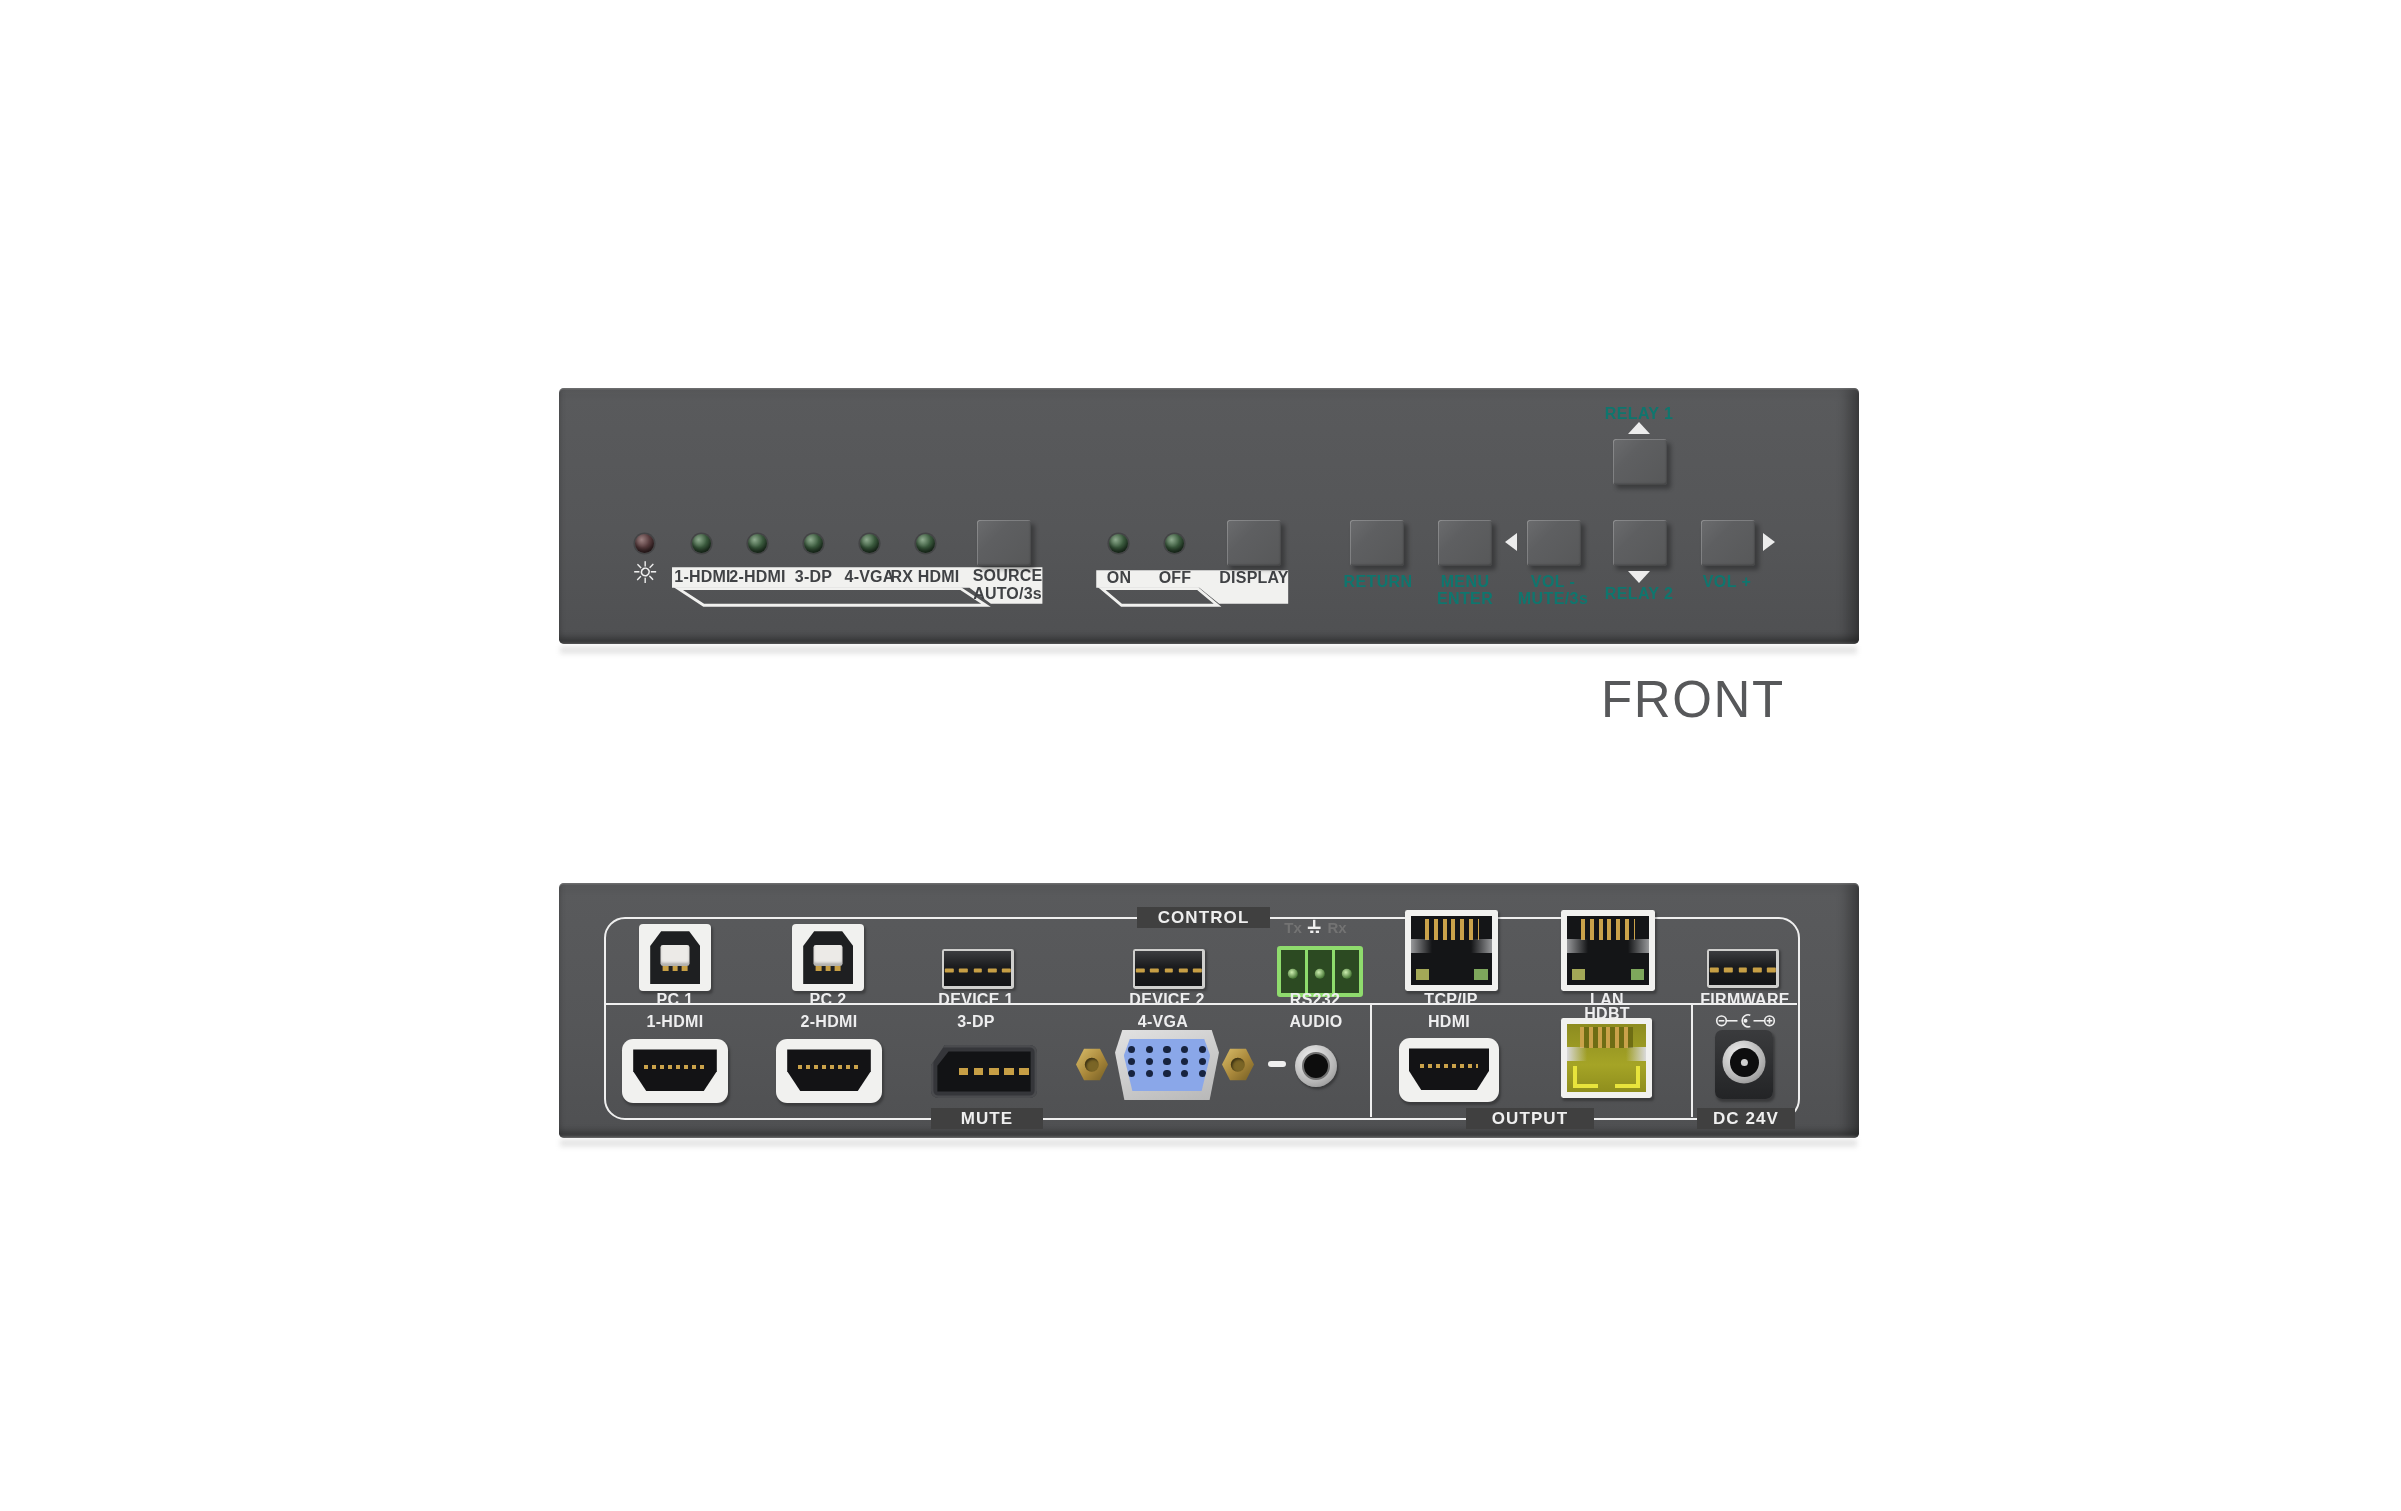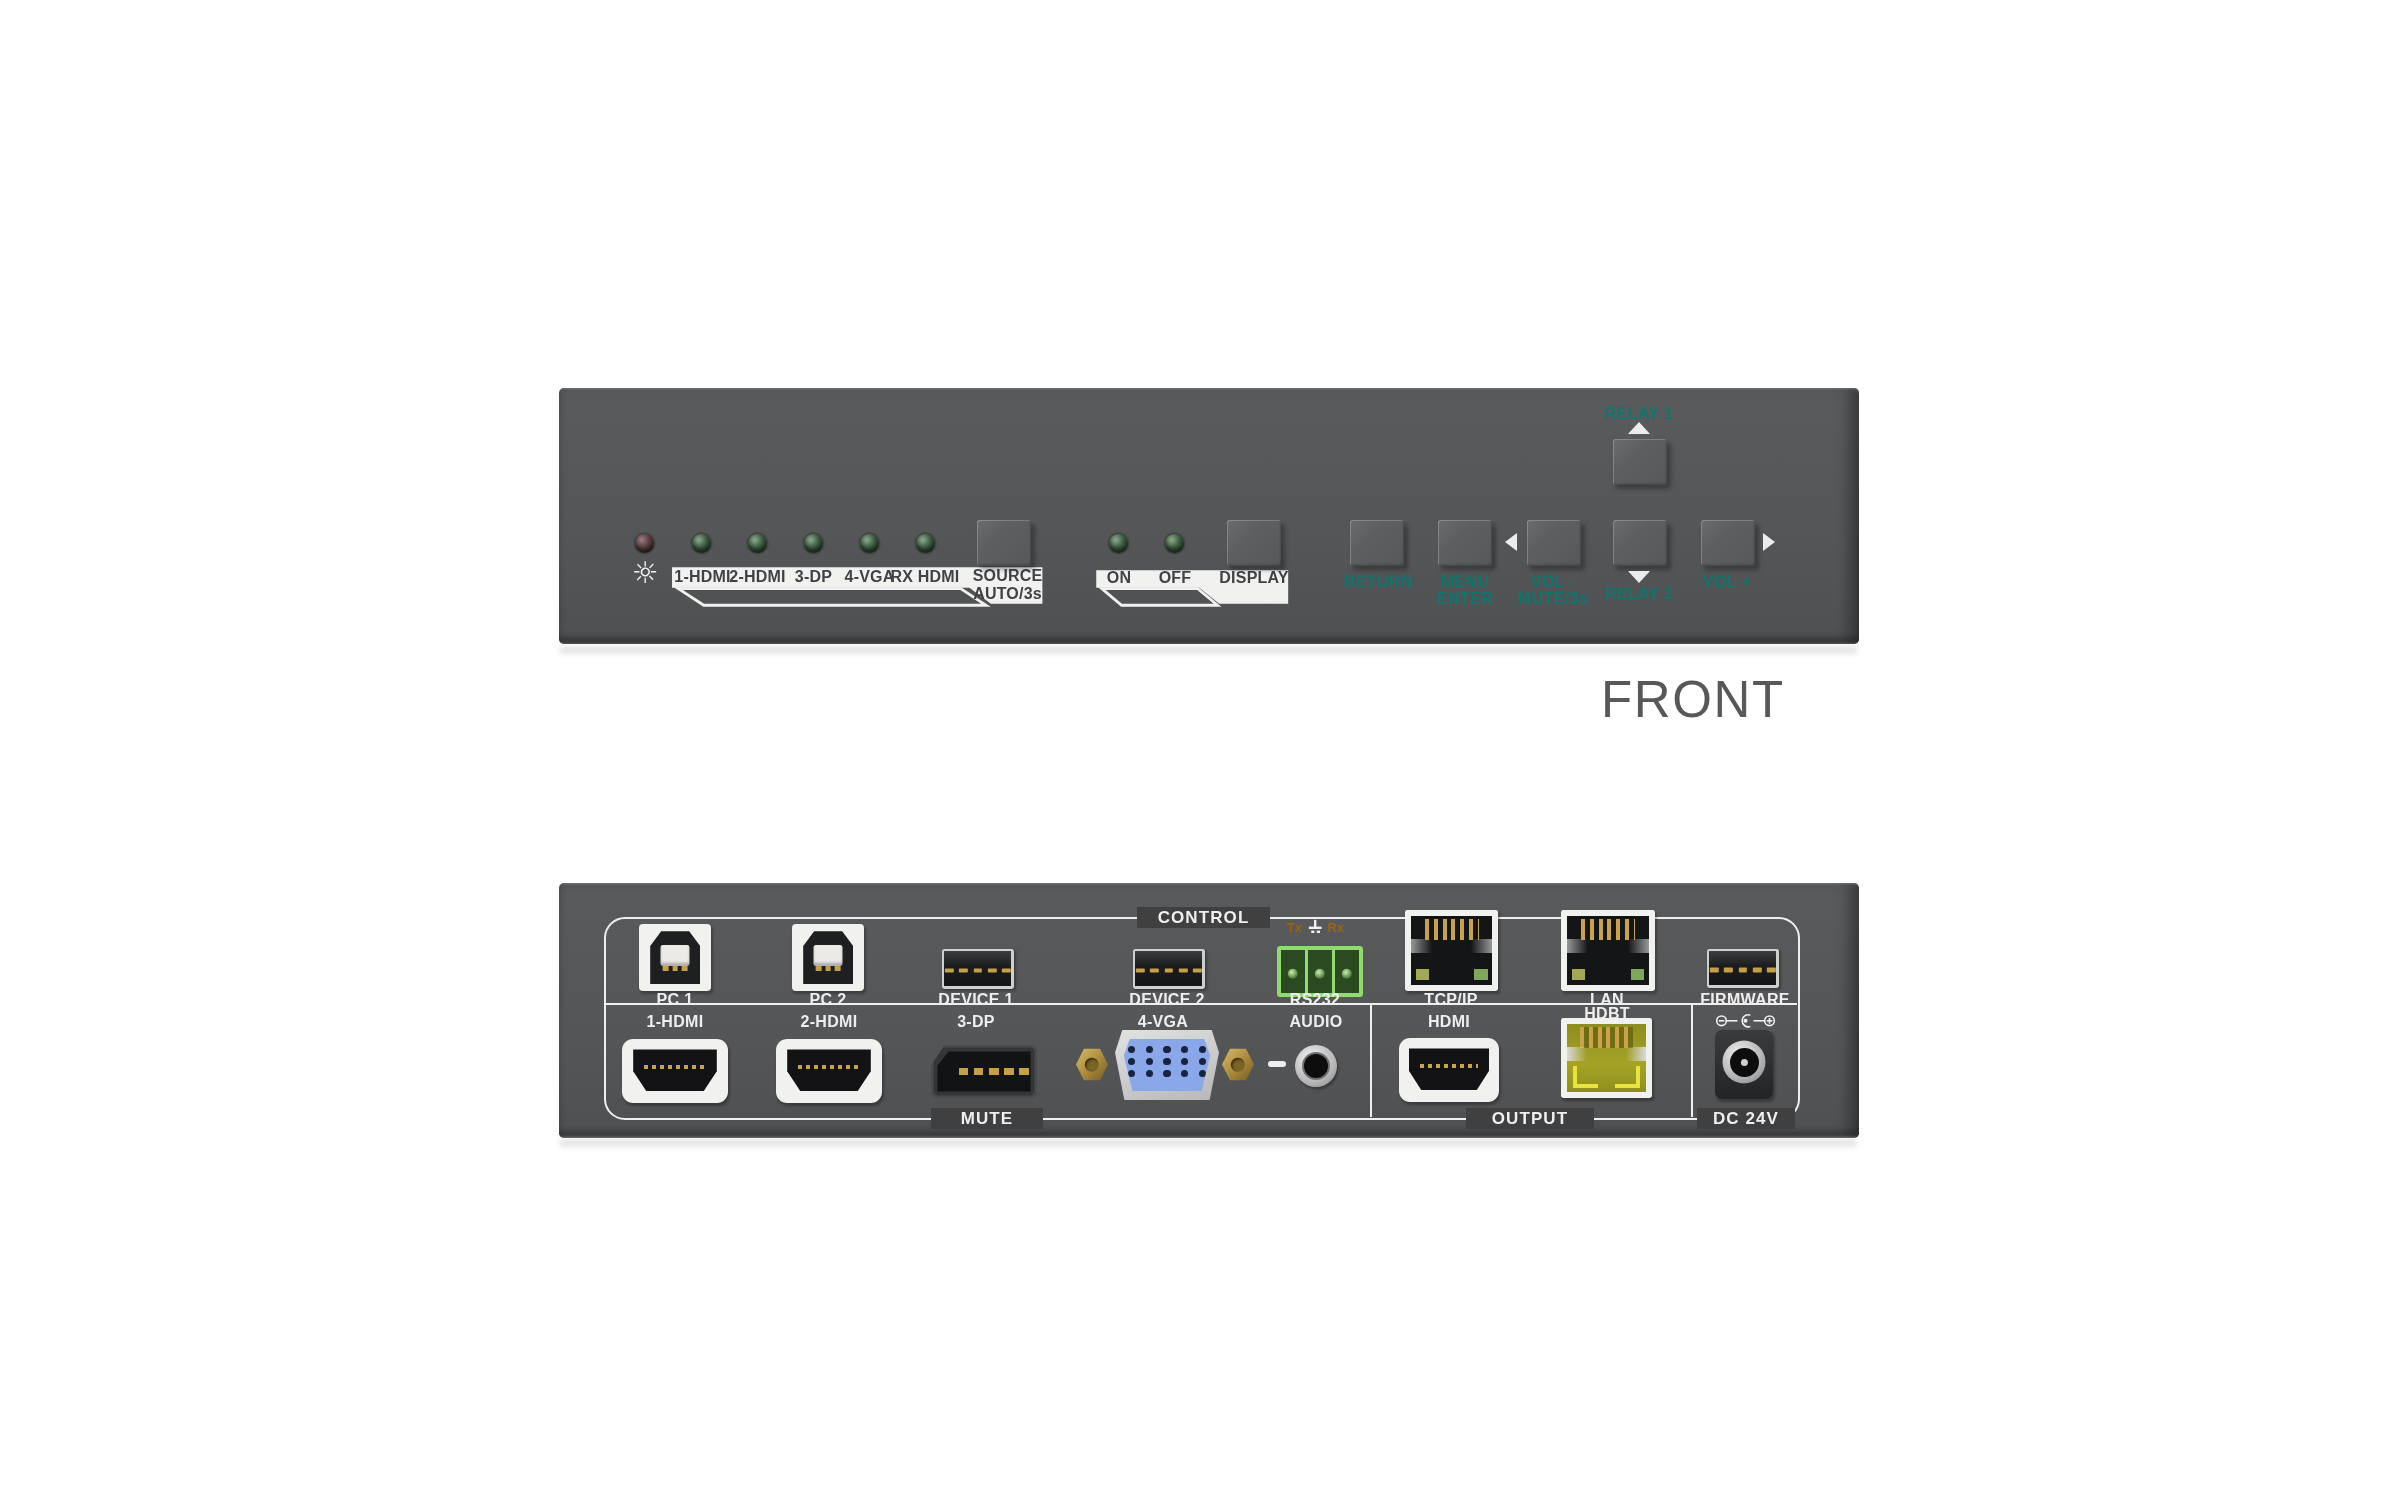--- a/index.html
+++ b/index.html
@@ -196,21 +196,21 @@
           <i></i>
           <i></i>
           <i></i>
           <i></i>
           <i></i>
         </div>
       </div>
   </div>
   <span class="plbl" style="left:1119px;top:991px;width:96px;">DEVICE 2</span>
 
-  <div class="abs" style="left:1274px;top:919px;width:83px;display:flex;justify-content:center;align-items:center;gap:5.6px;color:#a16207;font-weight:700;font-size:13px;">
+  <div class="abs" style="left:1274px;top:919px;width:83px;display:flex;justify-content:center;align-items:center;gap:5.6px;color:#737373;font-weight:700;font-size:15px;">
     <span>Tx</span>
     <svg width="14.4" height="17.6" viewBox="0 0 18 22">
       <line x1="9" y1="1" x2="9" y2="10" stroke="#efefef" stroke-width="3"></line>
       <line x1="1" y1="11" x2="17" y2="11" stroke="#efefef" stroke-width="3"></line>
       <line x1="4" y1="16" x2="8" y2="16" stroke="#efefef" stroke-width="3"></line>
       <line x1="11" y1="16" x2="15" y2="16" stroke="#efefef" stroke-width="3"></line>
     </svg>
     <span>Rx</span>
   </div>
   <div class="abs" style="left:1277px;top:946px;width:78px;height:43px;background:#2c4a22;border:4px solid #8fdc6d;border-radius:3.2px;display:flex;">

